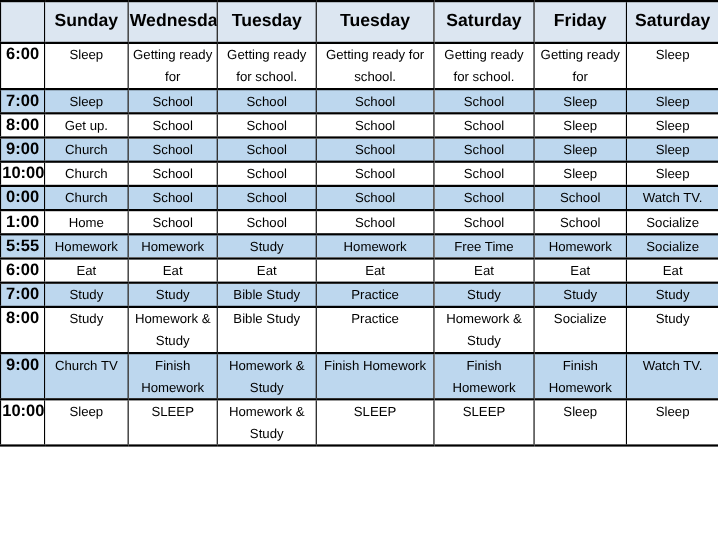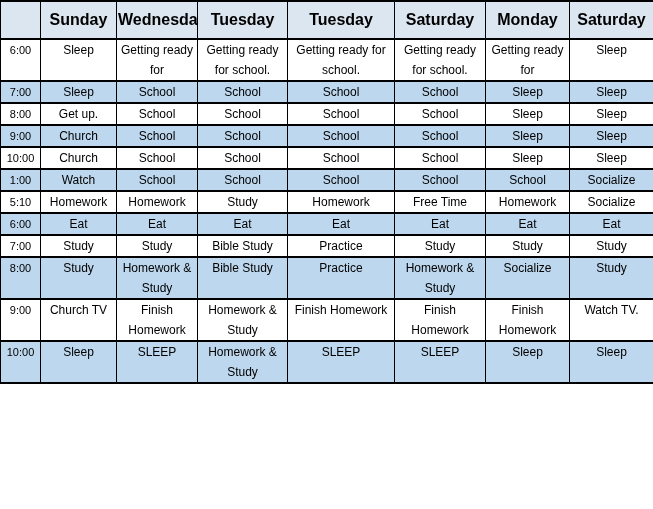--- a/index.html
+++ b/index.html
@@ -46,22 +46,22 @@
   }
   thead th {
     background: var(--header-bg, #DCE6F1);
     font-size: 16px;
     font-weight: bold;
     height: 38px;
     vertical-align: middle;
     padding: 0;
   }
   tbody th.time {
-    font-size: 11px;
-    font-weight: normal;
+    font-size: 15px;
+    font-weight: bold;
     vertical-align: top;
     line-height: 20px;
     margin-top: 48px;
   }
   tbody td {
     font-size: 12px;
     line-height: 20px;
     vertical-align: top;
     height: 20px;
   }
@@ -86,21 +86,21 @@
     </colgroup>
     <thead>
       <tr id="day-header-row">
         <th></th>
 
       <th>Sunday</th>
           <th>Wednesday</th>
           <th>Tuesday</th>
           <th>Tuesday</th>
           <th>Saturday</th>
-          <th>Monday</th>
+          <th>Friday</th>
           <th>Saturday</th>
         </tr>
     </thead>
     <tbody id="schedule-body">
 
     <tr>
           <th class="time">6:00</th>
           <td>Sleep</td>
           <td>Getting ready for</td>
           <td>Getting ready for school.</td>
@@ -143,31 +143,41 @@
           <th class="time">10:00</th>
           <td>Church</td>
           <td>School</td>
           <td>School</td>
           <td>School</td>
           <td>School</td>
           <td>Sleep</td>
           <td>Sleep</td>
         </tr>
         <tr>
+          <th class="time">0:00</th>
+          <td>Church</td>
+          <td>School</td>
+          <td>School</td>
+          <td>School</td>
+          <td>School</td>
+          <td>School</td>
+          <td>Watch TV.</td>
+        </tr>
+        <tr>
           <th class="time">1:00</th>
-          <td>Watch</td>
+          <td>Home</td>
           <td>School</td>
           <td>School</td>
           <td>School</td>
           <td>School</td>
           <td>School</td>
           <td>Socialize</td>
         </tr>
         <tr>
-          <th class="time">5:10</th>
+          <th class="time">5:55</th>
           <td>Homework</td>
           <td>Homework</td>
           <td>Study</td>
           <td>Homework</td>
           <td>Free Time</td>
           <td>Homework</td>
           <td>Socialize</td>
         </tr>
         <tr>
           <th class="time">6:00</th>

